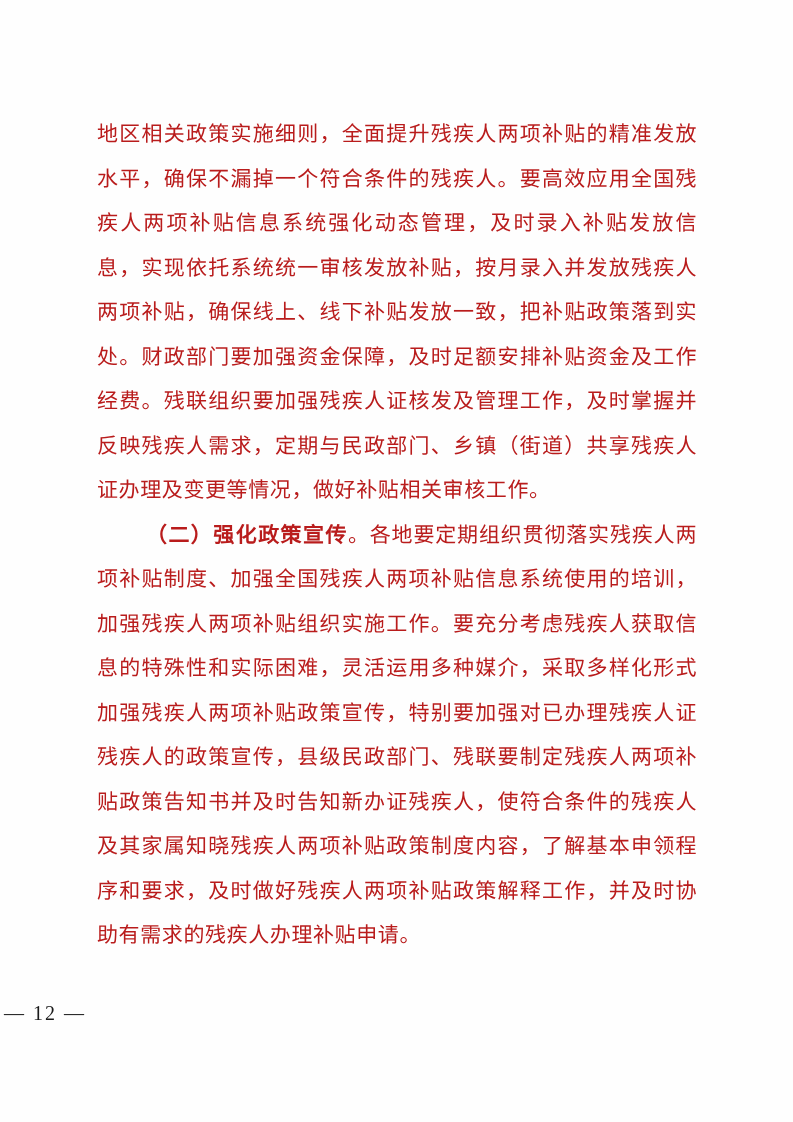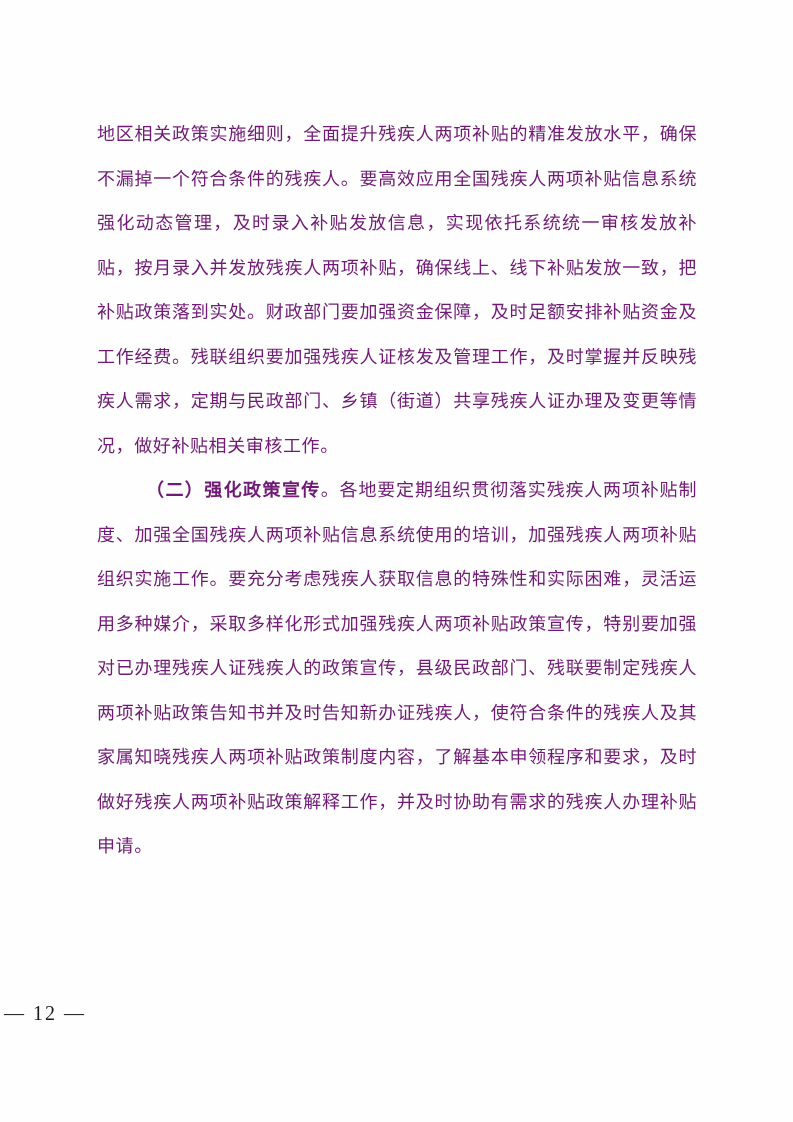--- a/index.html
+++ b/index.html
@@ -23,28 +23,28 @@
     height: 1122px;
     background: #fefefe;
   }
   .content {
     position: absolute;
     left: 97px;
     top: 112px;
     width: 600px;
   }
   .para {
-    font-size: 18px;
+    font-size: 21px;
     line-height: 44.5px;
     letter-spacing: 0.6px;
     text-align: justify;
     text-justify: inter-character;
     margin: 0 0 0 0;
     font-family: "Liberation Serif", "DejaVu Serif", serif;
-    color: #701a75;
+    color: #b91c1c;
   }
   .para.indent {
     text-indent: 49px;
   }
   .heading-run {
     font-weight: bold;
     letter-spacing: 1.2px;
   }
   .footer {
     position: absolute;

